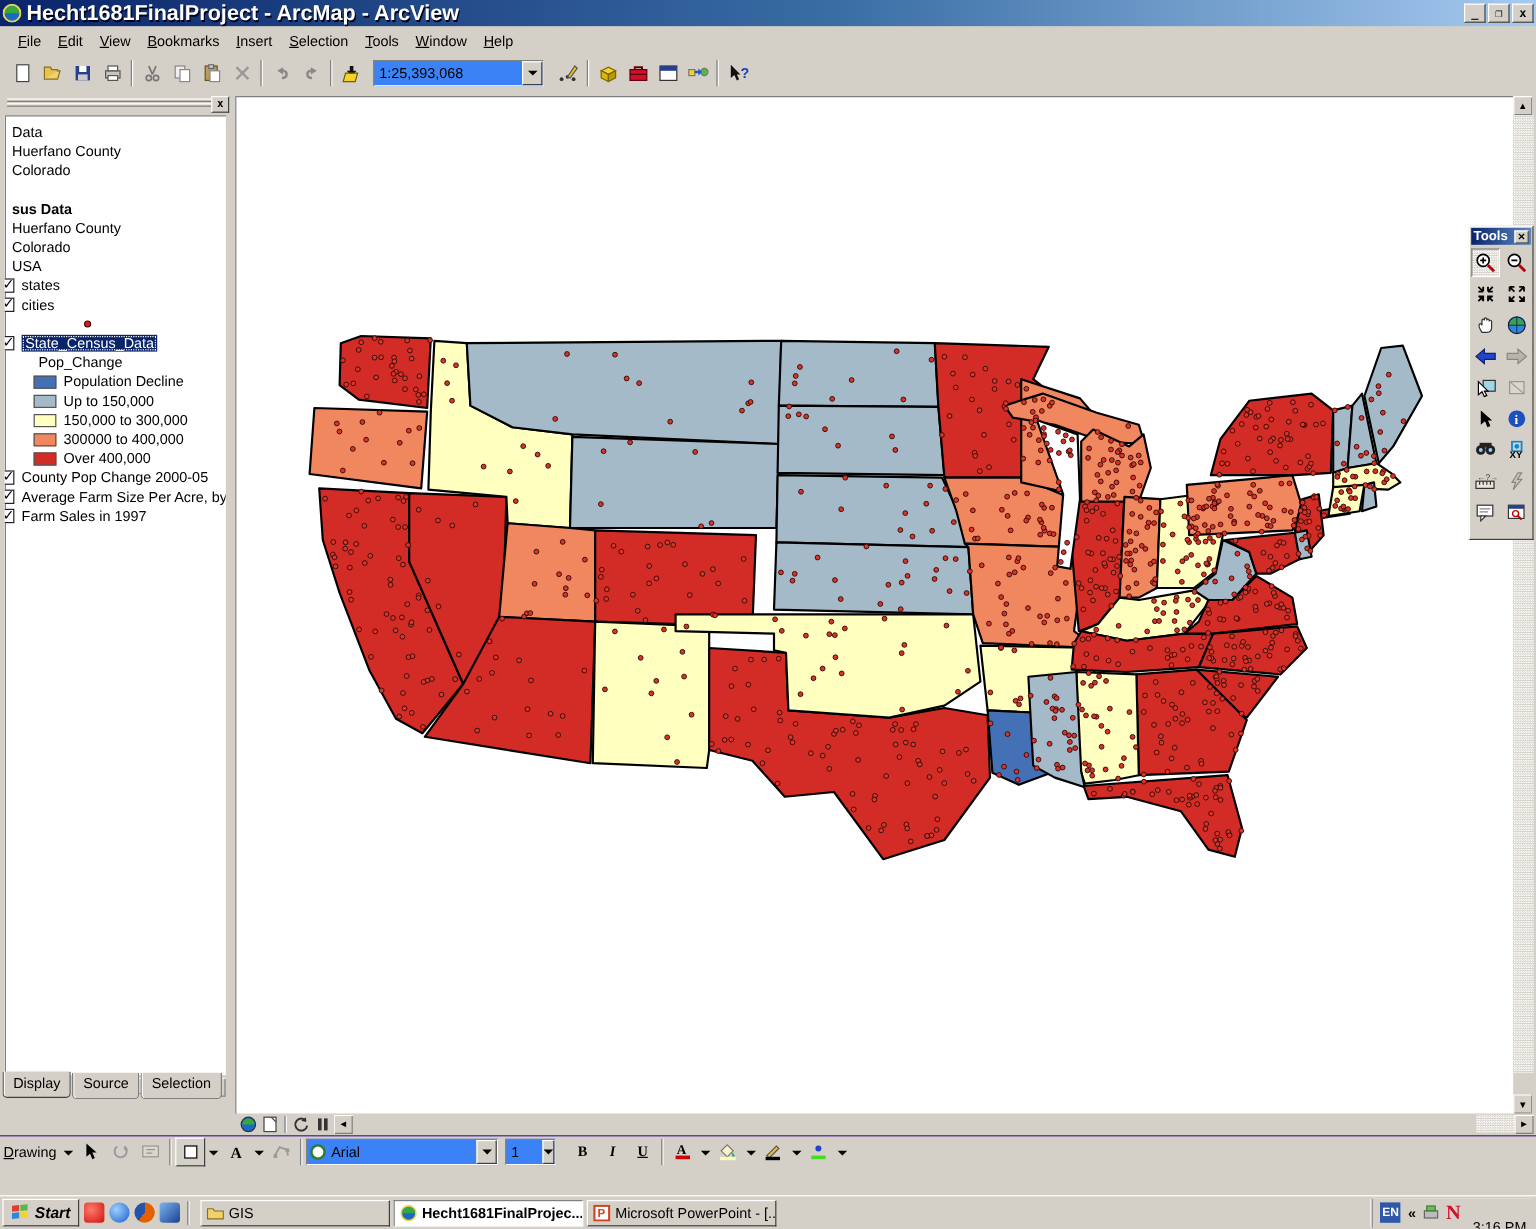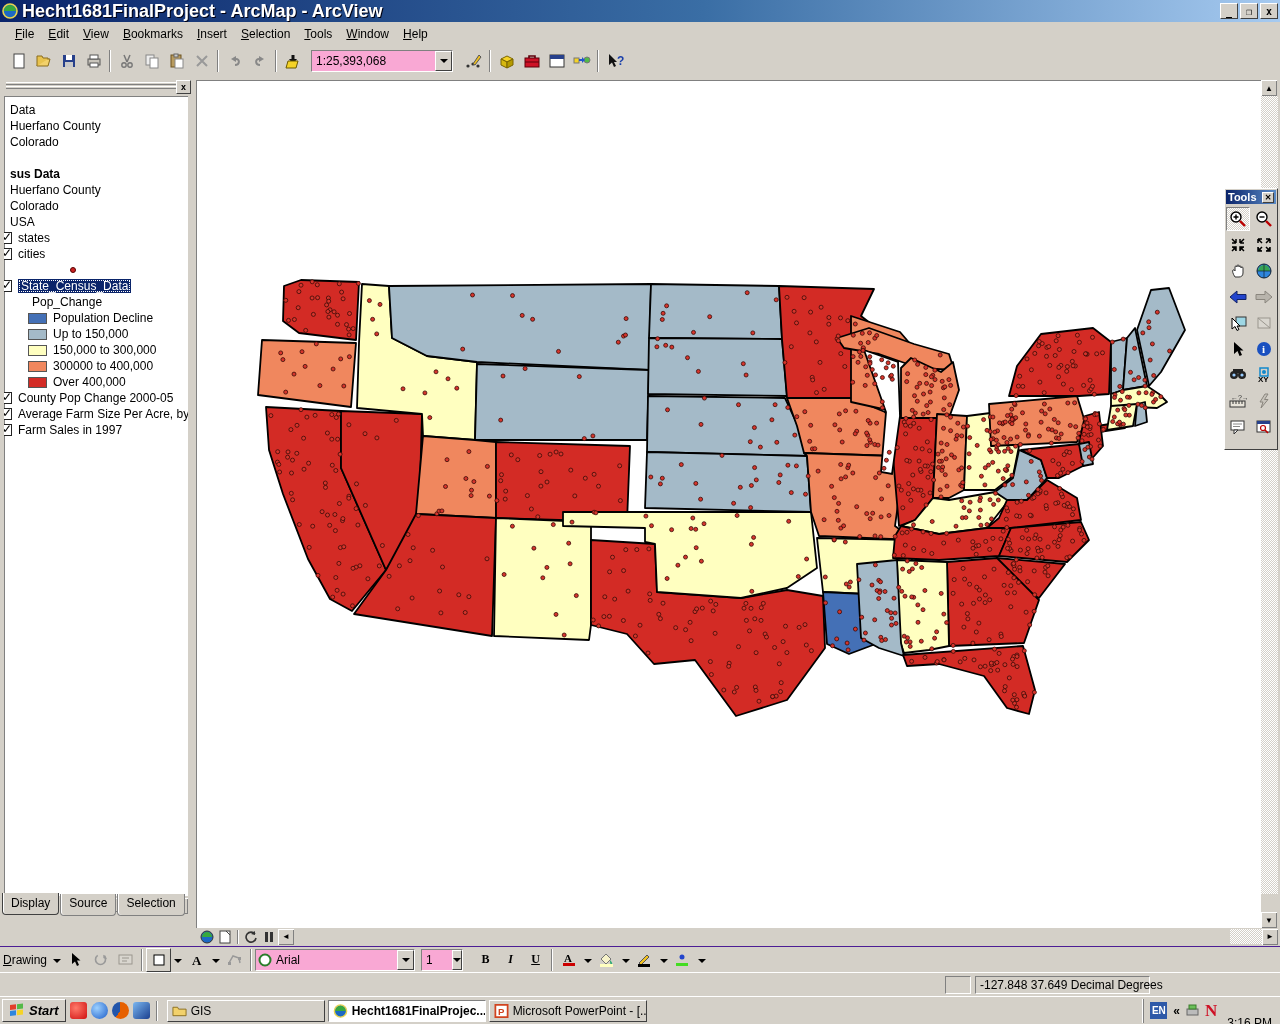--- a/index.html
+++ b/index.html
@@ -34,21 +34,21 @@
   
   #menubar { left:0; top:22px; width:1280px; height:24px; background:#D4D0C8;
     display:flex; align-items:center; padding-left:8px; border-bottom:1px solid #D4D0C8;}
   #menubar span.mi { padding:3px 7px; }
   #menubar u { text-decoration:underline; }
 
   
   #toolbar { left:0; top:46px; width:1280px; height:32px; background:#D4D0C8;
     display:flex; align-items:center; padding-left:6px;
     border-bottom:2px solid #D4D0C8; }
-  .combo { height:22px; background:#f9a8d4; display:inline-flex; align-items:center;text-align:center; }
+  .combo { height:22px; background:#3b82f6; display:inline-flex; align-items:center;text-align:center; }
   .combo .cval { padding:0 4px; white-space:nowrap; overflow:hidden; }
   .drop { width:17px; height:100%; background:#D4D0C8; display:flex; align-items:center;
     justify-content:center; margin-left:auto; }
   .drop:after { content:""; border:4px solid transparent; border-top-color:#000; margin-top:4px; }
 
   
   #work { left:0; top:78px; width:1280px; height:868px; }
 
   
   #toc { left:0; top:0; width:194px; height:868px; background:#D4D0C8; padding:2px; }
@@ -1724,24 +1724,20 @@
       <span class="ddarrow"></span>
     <span class="tbtn">
         <svg width="15" height="15">
           <circle cx="7" cy="5" r="2.5" fill="#2244CC"></circle>
           <rect x="1" y="11" width="12" height="3" fill="#44DD22"></rect>
         </svg>
       </span>
       <span class="ddarrow"></span>
   </div>
 
-  <div id="statusbar" class="abs">
-    <span id="sbsmall" class="sunken"></span>
-    <span id="coordbox" class="sunken">-127.848  37.649 Decimal Degrees</span>
-  </div>
 
   <div id="taskbar" class="abs">
     <span id="startbtn" class="raised">
       <svg width="16" height="15" style="margin-right:4px">
         <rect x="1" y="2" width="6" height="5" fill="#E33E2B" transform="skewY(-6)"></rect>
         <rect x="8" y="2" width="6" height="5" fill="#53B948" transform="skewY(-6)"></rect>
         <rect x="1" y="8" width="6" height="5" fill="#2E86DE" transform="skewY(-6)"></rect>
         <rect x="8" y="8" width="6" height="5" fill="#F5D327" transform="skewY(-6)"></rect>
       </svg>
       <span>Start</span>

